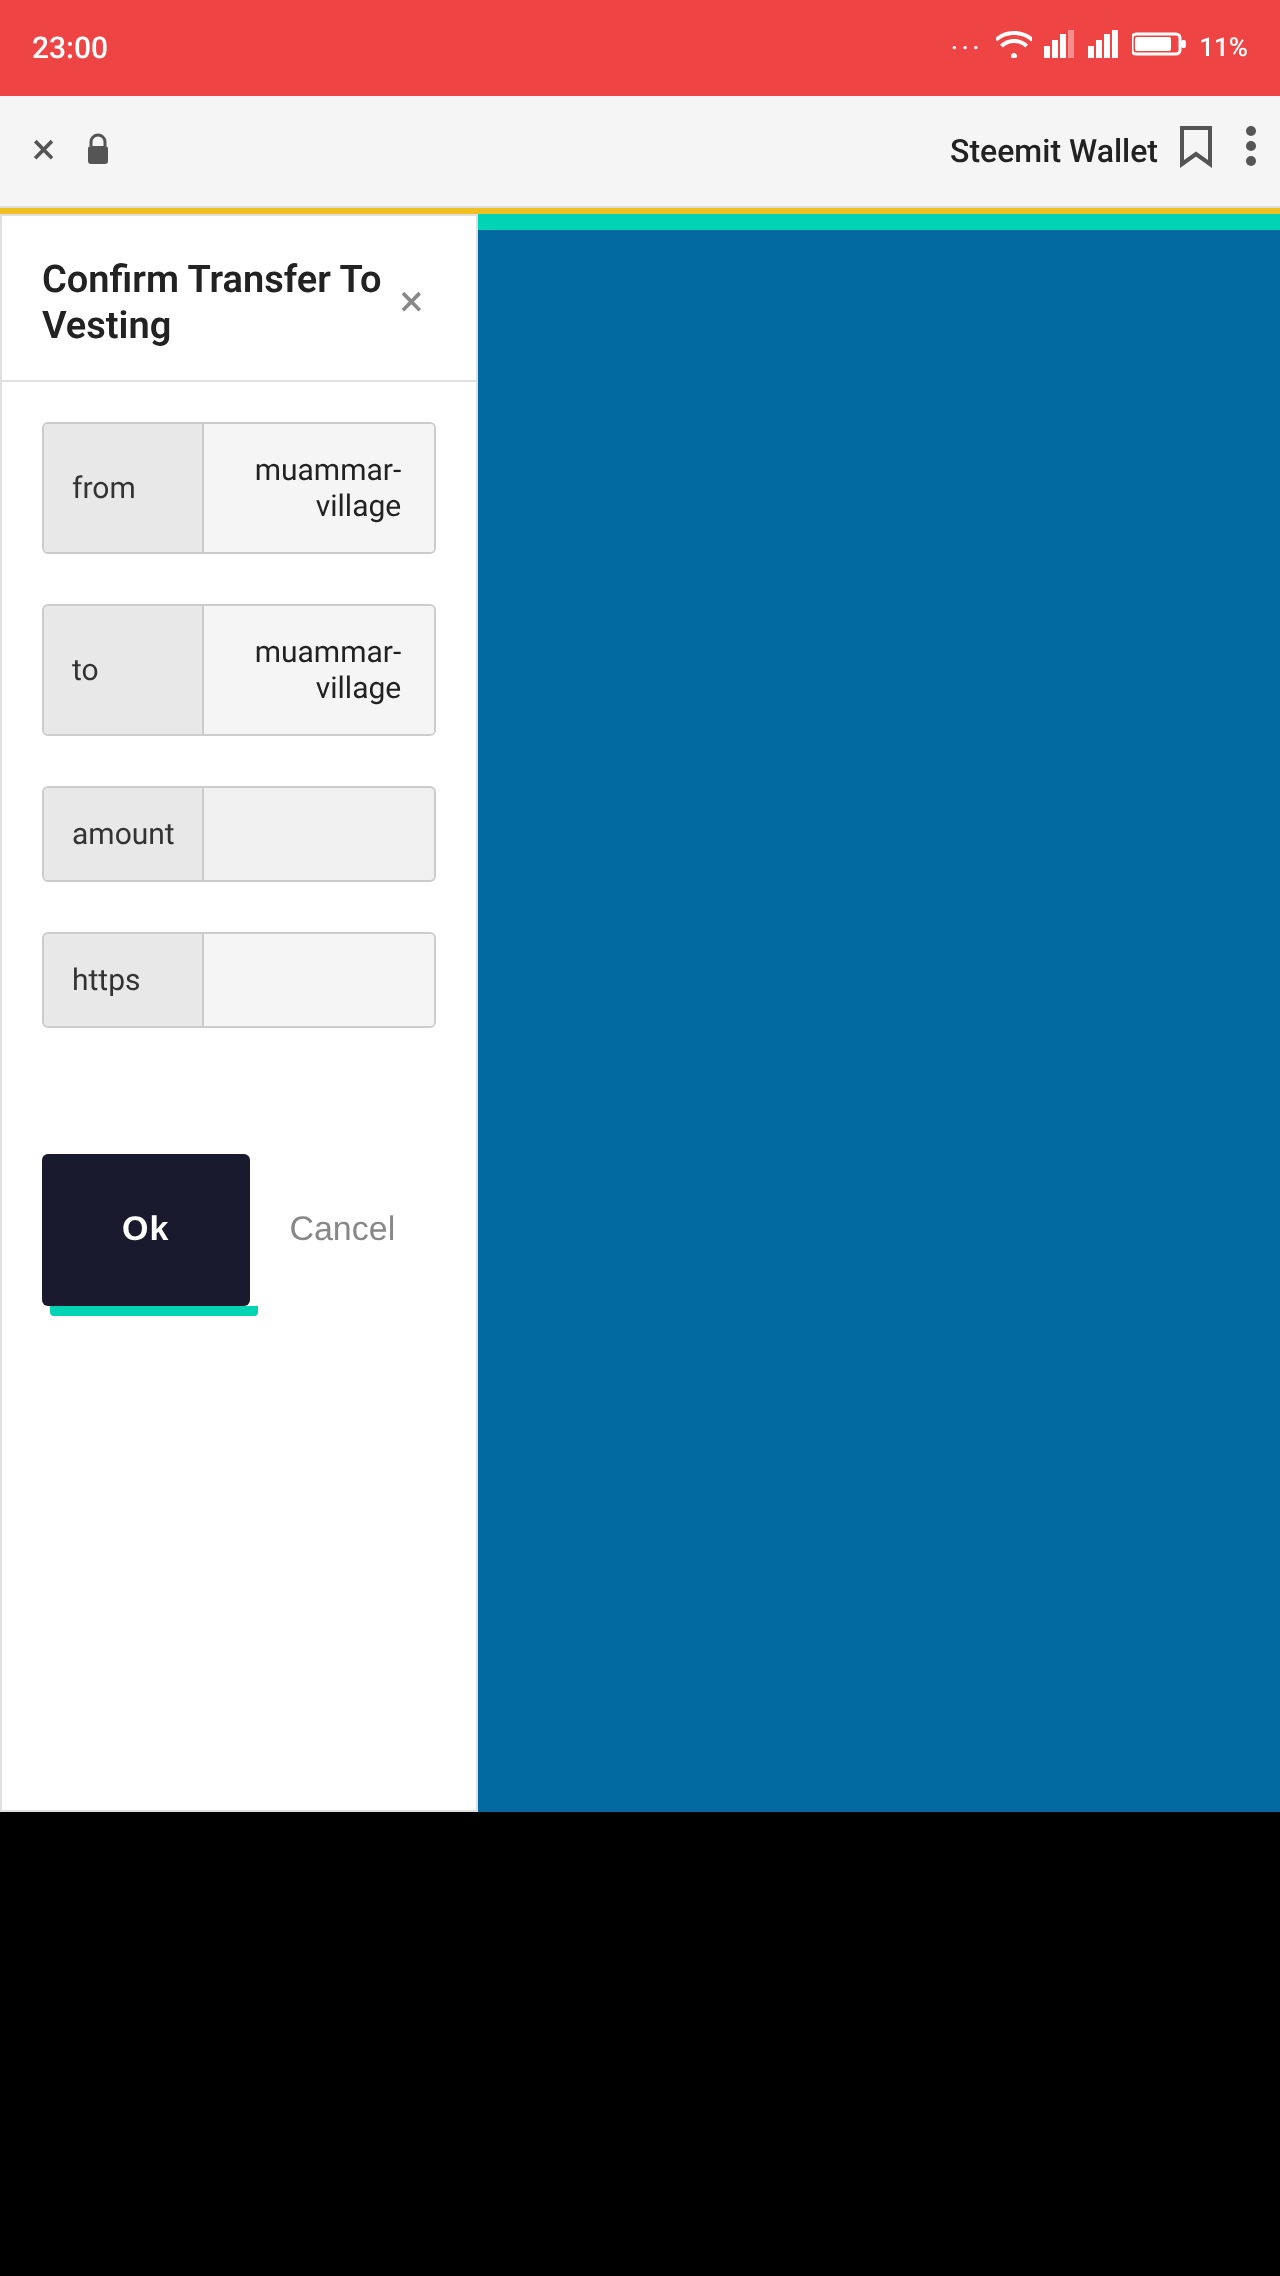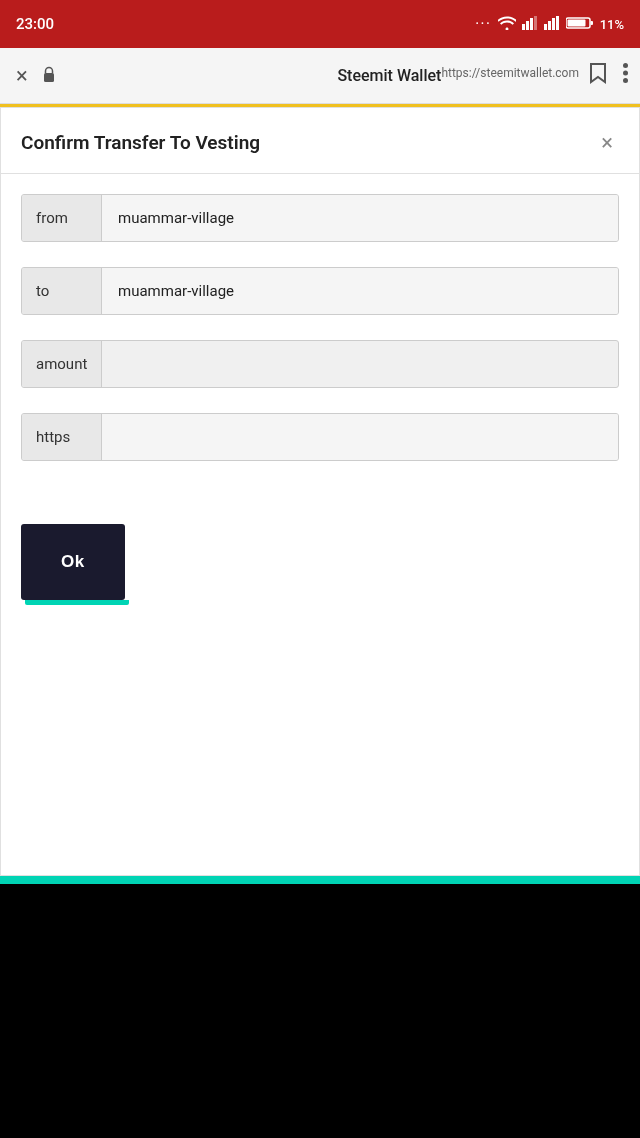--- a/index.html
+++ b/index.html
@@ -9,21 +9,21 @@
       width: 640px;
       min-height: 1138px;
       font-family: 'Roboto', Arial, sans-serif;
       background: #000;
       display: flex;
       flex-direction: column;
     }
 
     
     .status-bar {
-      background: #b91c1c;
+      background: #ef4444;
       color: #fff;
       display: flex;
       justify-content: space-between;
       align-items: center;
       padding: 0 16px;
       height: 48px;
       font-size: 15px;
       font-weight: 500;
     }
     .status-bar-right {
@@ -79,21 +79,21 @@
       cursor: pointer;
     }
 
     
     .page-bg {
       flex: 1;
       background: #0369a1;
       border-top: 3px solid #f0c020;
       padding: 0;
       display: flex;
-      flex-direction: column;
+      flex-direction: row;
     }
 
     
     .dialog {
       background: #fff;
       border: 1px solid #e0e0e0;
       margin: 0;
       padding: 0;
       flex: 1;
       display: flex;
@@ -258,21 +258,20 @@
 <div class="browser-chrome">
   <span class="browser-close-btn">×</span>
   <span class="browser-lock-icon">
     <svg width="14" height="16" viewBox="0 0 14 16" fill="#555">
       <rect x="2" y="7" width="10" height="9" rx="1.5" fill="#555"></rect>
       <path d="M3.5 7V5a3.5 3.5 0 0 1 7 0v2" stroke="#555" stroke-width="1.5" fill="none"></path>
     </svg>
   </span>
   <div class="browser-url-area">
     <span class="browser-title">Steemit Wallet</span>
-    <span class="browser-url">https://steemitwallet.com</span>
   </div>
   <div class="browser-actions">
     <span class="bookmark-icon">
       <svg width="18" height="22" viewBox="0 0 18 22" fill="none" stroke="#555" stroke-width="2">
         <path d="M2 2h14v18l-7-5-7 5V2z"></path>
       </svg>
     </span>
     <span class="menu-icon">
       <svg width="5" height="20" viewBox="0 0 5 20" fill="#555">
         <circle cx="2.5" cy="2.5" r="2.5"></circle>
@@ -310,20 +309,21 @@
 
       <div class="form-row">
         <span class="form-label">https</span>
         <span class="form-value empty"></span>
       </div>
 
     </div>
 
     <div class="dialog-footer">
       <button class="ok-btn">Ok</button>
+      <button class="cancel-btn">Cancel</button>
     </div>
 
   </div>
 
   <div class="teal-bar"></div>
 
 </div>
 
 <div class="black-area"></div>
 

